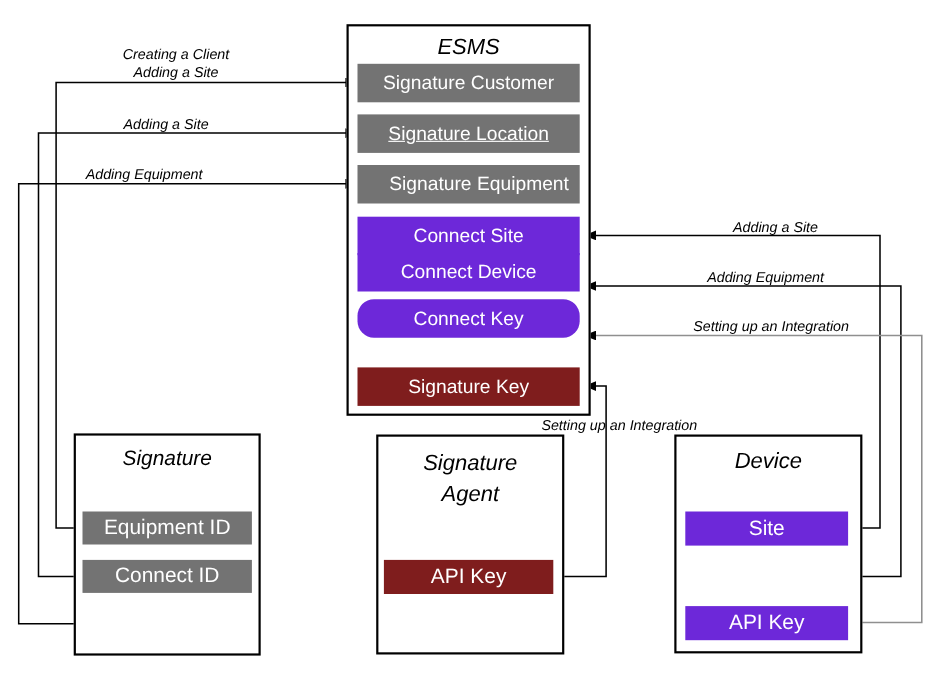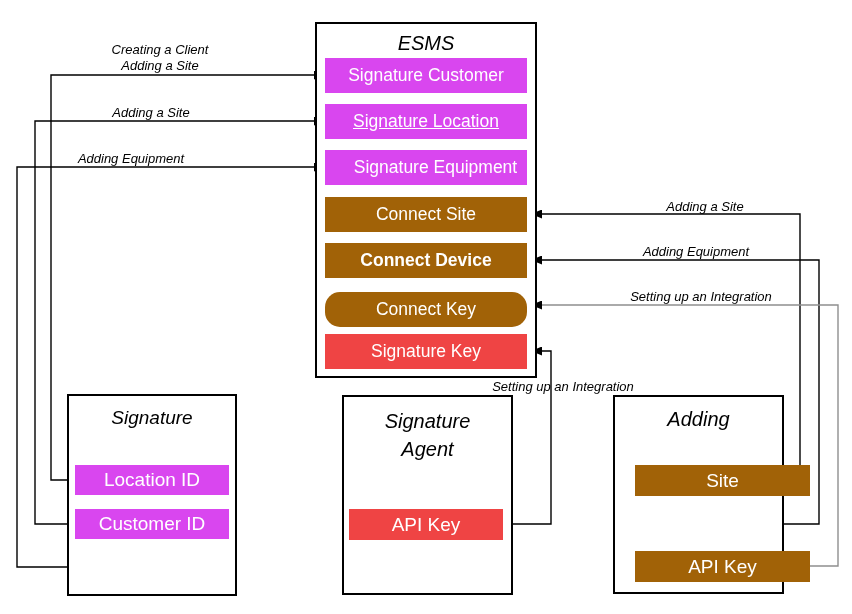--- a/index.html
+++ b/index.html
@@ -39,24 +39,24 @@
     display: flex;
     align-items: center;
     justify-content: center;
     color: #ffffff;
     text-align: center;
     white-space: nowrap;
   }
   .esms-item { left: 325px; width: 202px; height: 35px; font-size: 17.5px; }
   .sig-item  { left: 75px;  width: 154px; height: 30px; font-size: 19px; }
   .agent-item{ left: 349px; width: 154px; height: 31px; font-size: 19px; }
-  .con-item  { left: 623px; width: 175px; height: 31px; font-size: 19px; margin-left: 12px; }
-  .fill-dark { background: #d946ef; }
-  .fill-red  { background: #a16207; text-align: center; }
-  .fill-gray { background: #ef4444; }
+  .con-item  { left: 623px; width: 148px; height: 31px; font-size: 19px; }
+  .fill-dark { background: #737373; }
+  .fill-red  { background: #6d28d9; text-align: center; }
+  .fill-gray { background: #7f1d1d; }
   .arrow-label {
     position: absolute;
     transform: translateX(-50%);
     font-style: italic;
     font-size: 13px;
     line-height: 16px;
     color: #000000;
     text-align: center;
     white-space: nowrap;
   }
@@ -81,40 +81,40 @@
     <polyline points="503,524 551,524 551,351 532,351" fill="none" stroke="#000000" stroke-width="1.4" marker-end="url(#arrowhead)"></polyline>
   </svg>
 
   <div class="outer-box" style="left:315px; top:22px; width:222px; height:356px;">
     <div class="box-title" style="top:5px;">ESMS</div>
   </div>
   <div class="item esms-item fill-dark" style="top:58px;">Signature Customer</div>
   <div class="item esms-item fill-dark" style="top:104px;text-decoration:underline;">Signature Location</div>
   <div class="item esms-item fill-dark" style="top:150px;padding-left:19px;">Signature Equipment</div>
   <div class="item esms-item fill-red" style="top:197px;">Connect Site</div>
-  <div class="item esms-item fill-red" style="top:243px;font-weight:bold;">Connect Device</div>
-  <div class="item esms-item fill-red" style="top:292px;border-radius:15px;">Connect Key</div>
+  <div class="item esms-item fill-red" style="top:230px;">Connect Device</div>
+  <div class="item esms-item fill-red" style="top:272px;border-radius:15px;">Connect Key</div>
   <div class="item esms-item fill-gray" style="top:334px;">Signature Key</div>
 
   <div class="outer-box" style="left:67px; top:394px; width:170px; height:202px;">
     <div class="box-title" style="top:8px; font-size:19px;">Signature</div>
   </div>
-  <div class="item sig-item fill-dark" style="top:465px;">Location ID</div>
-  <div class="item sig-item fill-dark" style="top:509px;">Customer ID</div>
+  <div class="item sig-item fill-dark" style="top:465px;">Equipment ID</div>
+  <div class="item sig-item fill-dark" style="top:509px;">Connect ID</div>
 
   <div class="outer-box" style="left:342px; top:395px; width:171px; height:200px;">
     <div class="box-title" style="top:10px;">
       <div>Signature</div>
       <div>Agent</div>
     </div>
   </div>
   <div class="item agent-item fill-gray" style="top:509px;">API Key</div>
 
   <div class="outer-box" style="left:613px; top:395px; width:171px; height:199px;">
-    <div class="box-title" style="top:8px;">Adding</div>
+    <div class="box-title" style="top:8px;">Device</div>
   </div>
   <div class="item con-item fill-red" style="top:465px;">Site</div>
   <div class="item con-item fill-red" style="top:551px;">API Key</div>
 
   <div class="arrow-label" style="left:160px; top:42px;">
     <div>Creating a Client</div>
     <div>Adding a Site</div>
   </div>
   <div class="arrow-label" style="left:151px; top:105px;">Adding a Site</div>
   <div class="arrow-label" style="left:131px; top:151px;">Adding Equipment</div>

